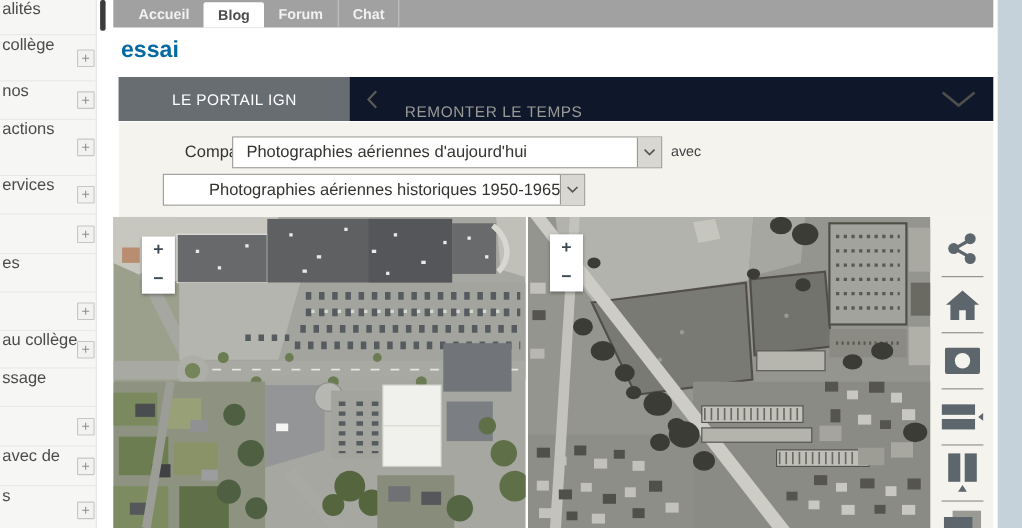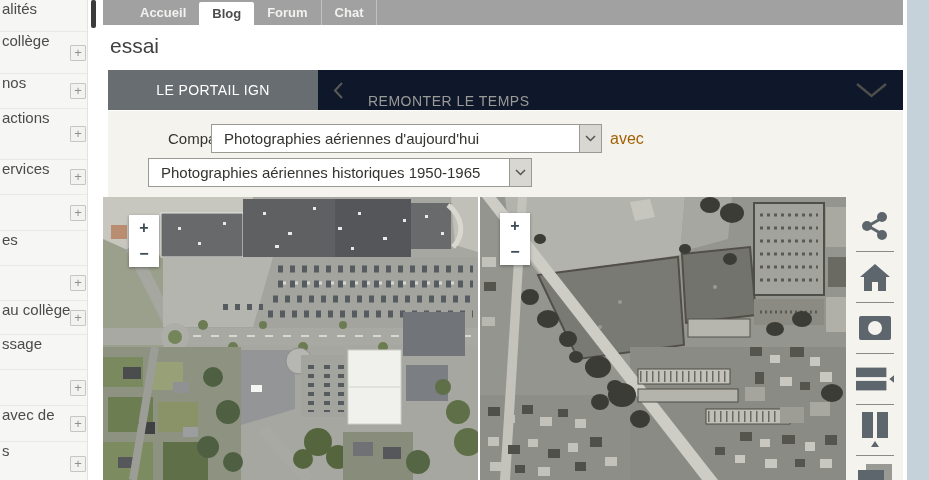--- a/index.html
+++ b/index.html
@@ -12,43 +12,43 @@
   .srow:nth-of-type(1){height:31px}.srow:nth-of-type(2){height:41px}.srow:nth-of-type(3){height:34px}
   .srow:nth-of-type(4){height:50px}.srow:nth-of-type(5){height:34px}.srow:nth-of-type(6){height:35px}
   .srow:nth-of-type(7){height:34px}.srow:nth-of-type(8){height:34px}.srow:nth-of-type(9){height:33px}
   .srow:nth-of-type(10){height:34px}.srow:nth-of-type(11){height:35px}.srow:nth-of-type(12){height:35px}
   .srow:nth-of-type(13){height:44px;border-bottom:none}
   .srow .lbl{font-size:15px;color:#4b4b4b;padding-left:2px;white-space:nowrap;}
   .plusbtn{position:absolute;right:1px;top:50%;transform:translateY(-50%);width:16px;height:16px;background:#f2f2f0;border:1px solid #c6c6c4;color:#8f8f8d;font-size:13px;line-height:14px;text-align:center;border-radius:1px;box-sizing:border-box;}
   .scroll-thumb{position:absolute;left:91px;top:0;width:5px;height:28px;background:#3b3b3b;border-radius:2px;}
 
   
-  .topnav{position:absolute;left:103px;top:0;width:800px;height:25px;background:#a2a1a1;display:flex;align-items:stretch;padding-left:24px;box-sizing:border-box;}
+  .topnav{position:absolute;left:103px;top:0;width:800px;height:25px;background:#a2a1a1;display:flex;align-items:stretch;padding-left:10px;box-sizing:border-box;}
   .tab{display:flex;align-items:center;padding:0 13px;font-size:13px;font-weight:bold;color:#f1f1f0;cursor:default;}
   .tab.divider{border-right:1px solid #c3c2c2;}
   .tab.active{background:#fff;color:#4d4d4d;margin-top:2px;border-radius:2px 2px 0 0;border-right:none;}
-  .page-title{position:absolute;left:110px;top:34px;font-size:21px;color:#404040;}
+  .page-title{position:absolute;left:110px;top:34px;font-size:21px;color:#0369a1;font-weight:bold;}
 
   
   .widget{position:absolute;left:103px;top:70px;width:800px;height:410px;}
   .wtoolbar{position:relative;height:40px;background:#0f172a;margin-left:5px;}
   .portal-btn{position:absolute;left:0;top:0;width:210px;height:40px;background:#686d72;color:#fff;font-size:14px;letter-spacing:.4px;display:flex;align-items:center;justify-content:center;cursor:pointer;}
   .back-chevron{position:absolute;left:218px;top:0;height:40px;width:24px;display:flex;align-items:center;justify-content:center;cursor:pointer;}
   .wtitle{position:absolute;left:260px;top:11px;height:40px;display:flex;align-items:center;font-size:14px;letter-spacing:.5px;color:#9a9a97;text-align:center;}
   .contact{position:absolute;right:62px;top:0;height:40px;display:flex;align-items:center;font-size:14px;letter-spacing:.5px;color:#9a9a97;cursor:pointer;}
   .contact-chevron{position:absolute;right:15px;top:0;height:40px;display:flex;align-items:center;cursor:pointer;}
 
   .compare-panel{position:relative;height:87px;background:#f4f3ee;margin-left:5px;border-top:1px solid #fdfdfb;box-sizing:border-box;}
   .cmp-label{position:absolute;left:31px;top:19px;font-size:15px;color:#33332f;margin-left:29px;}
-  .cmp-with{position:absolute;left:502px;top:19px;font-size:16px;color:#a16207;}
+  .cmp-with{position:absolute;left:502px;top:19px;font-size:13px;color:#404040;}
   .select{position:absolute;height:29px;background:#fff;border:1px solid #9a9a94;box-sizing:border-box;cursor:pointer;}
   .select .sel-text{display:block;line-height:27px;padding-left:12px;font-size:15px;color:#33332f;white-space:nowrap;overflow:hidden;}
   .sel-arrow{position:absolute;right:0;top:0;bottom:0;width:21px;background:#d8d7d2;border-left:1px solid #9a9a94;display:flex;align-items:center;justify-content:center;}
   .select1{left:103px;top:13px;width:391px;}
-  .select2{left:40px;top:47px;width:384px;}
+  .select2{left:40px;top:47px;width:384px;padding-left:29px;}
 
   
   .maps{position:absolute;left:0;top:127px;width:800px;height:283px;display:flex;}
   .map{position:relative;overflow:hidden;}
   .map-left{width:375px;height:283px;}
   .map-gap{width:2px;height:283px;background:#fff;}
   .map-right{width:366px;height:283px;}
   .map svg{display:block;}
   .zoomctl{position:absolute;width:30px;height:52px;background:#fff;box-shadow:0 1px 3px rgba(0,0,0,.35);display:flex;flex-direction:column;}
   .map-left .zoomctl{left:26px;top:18px;}

